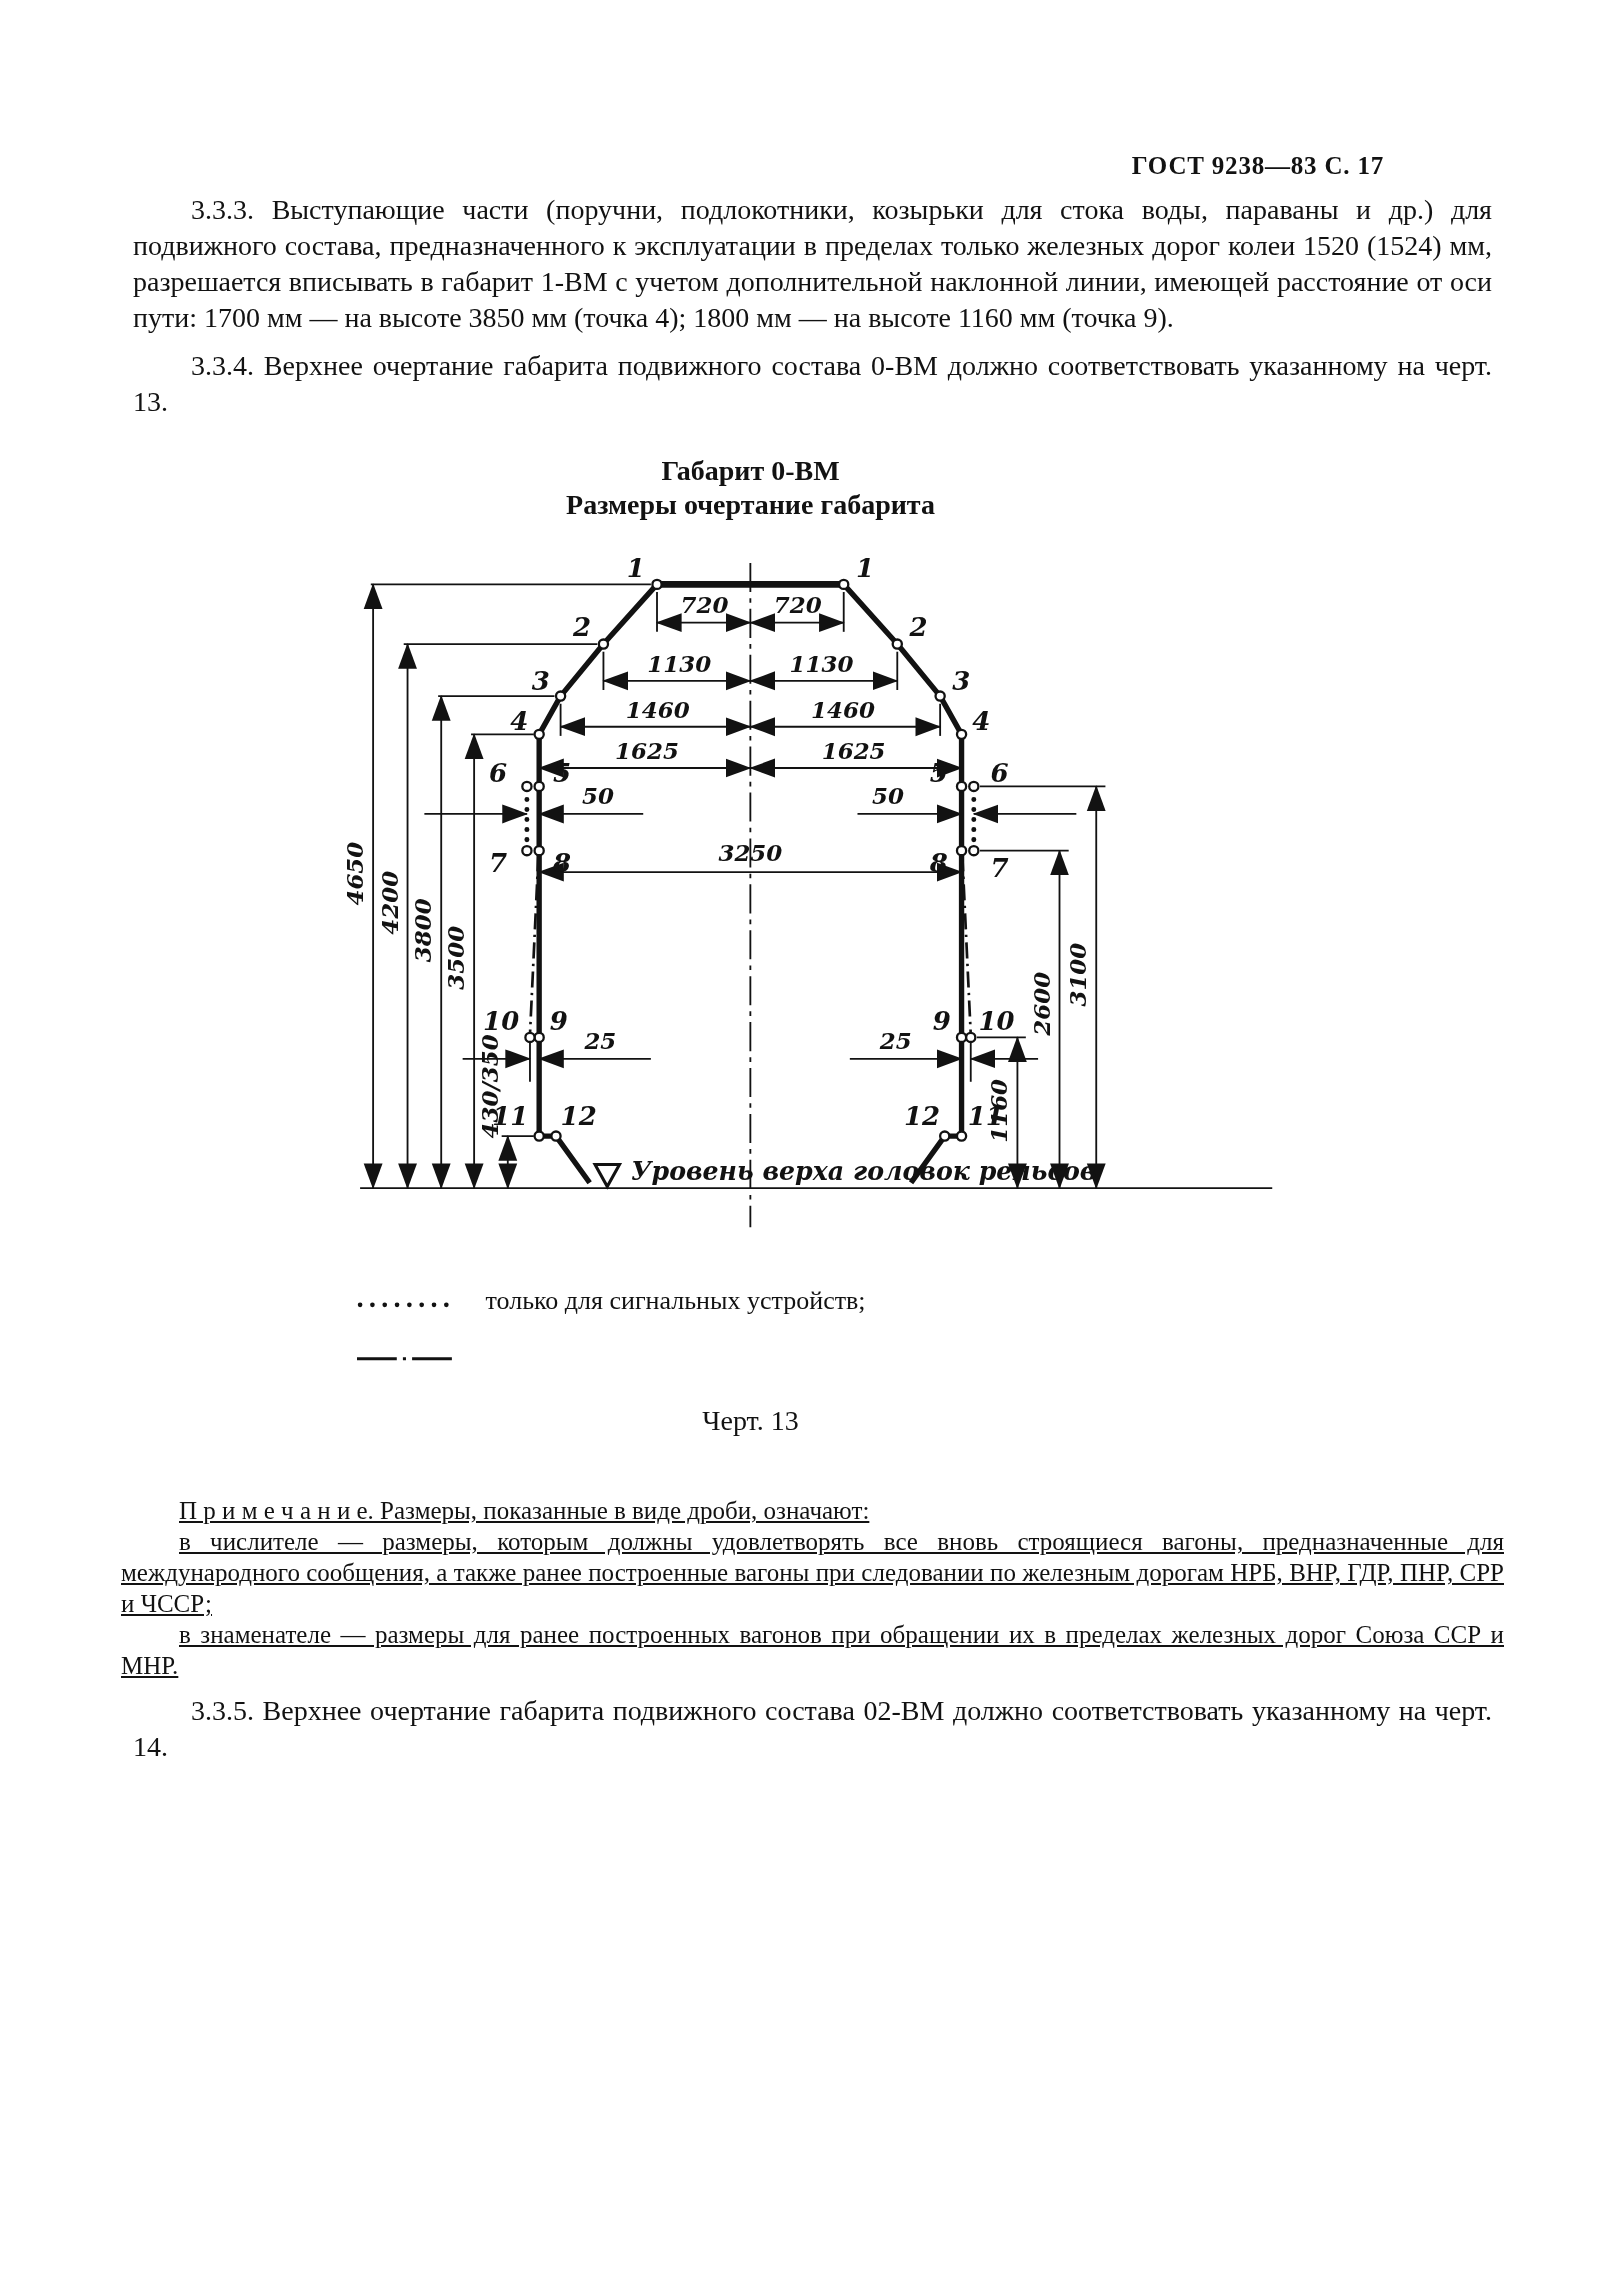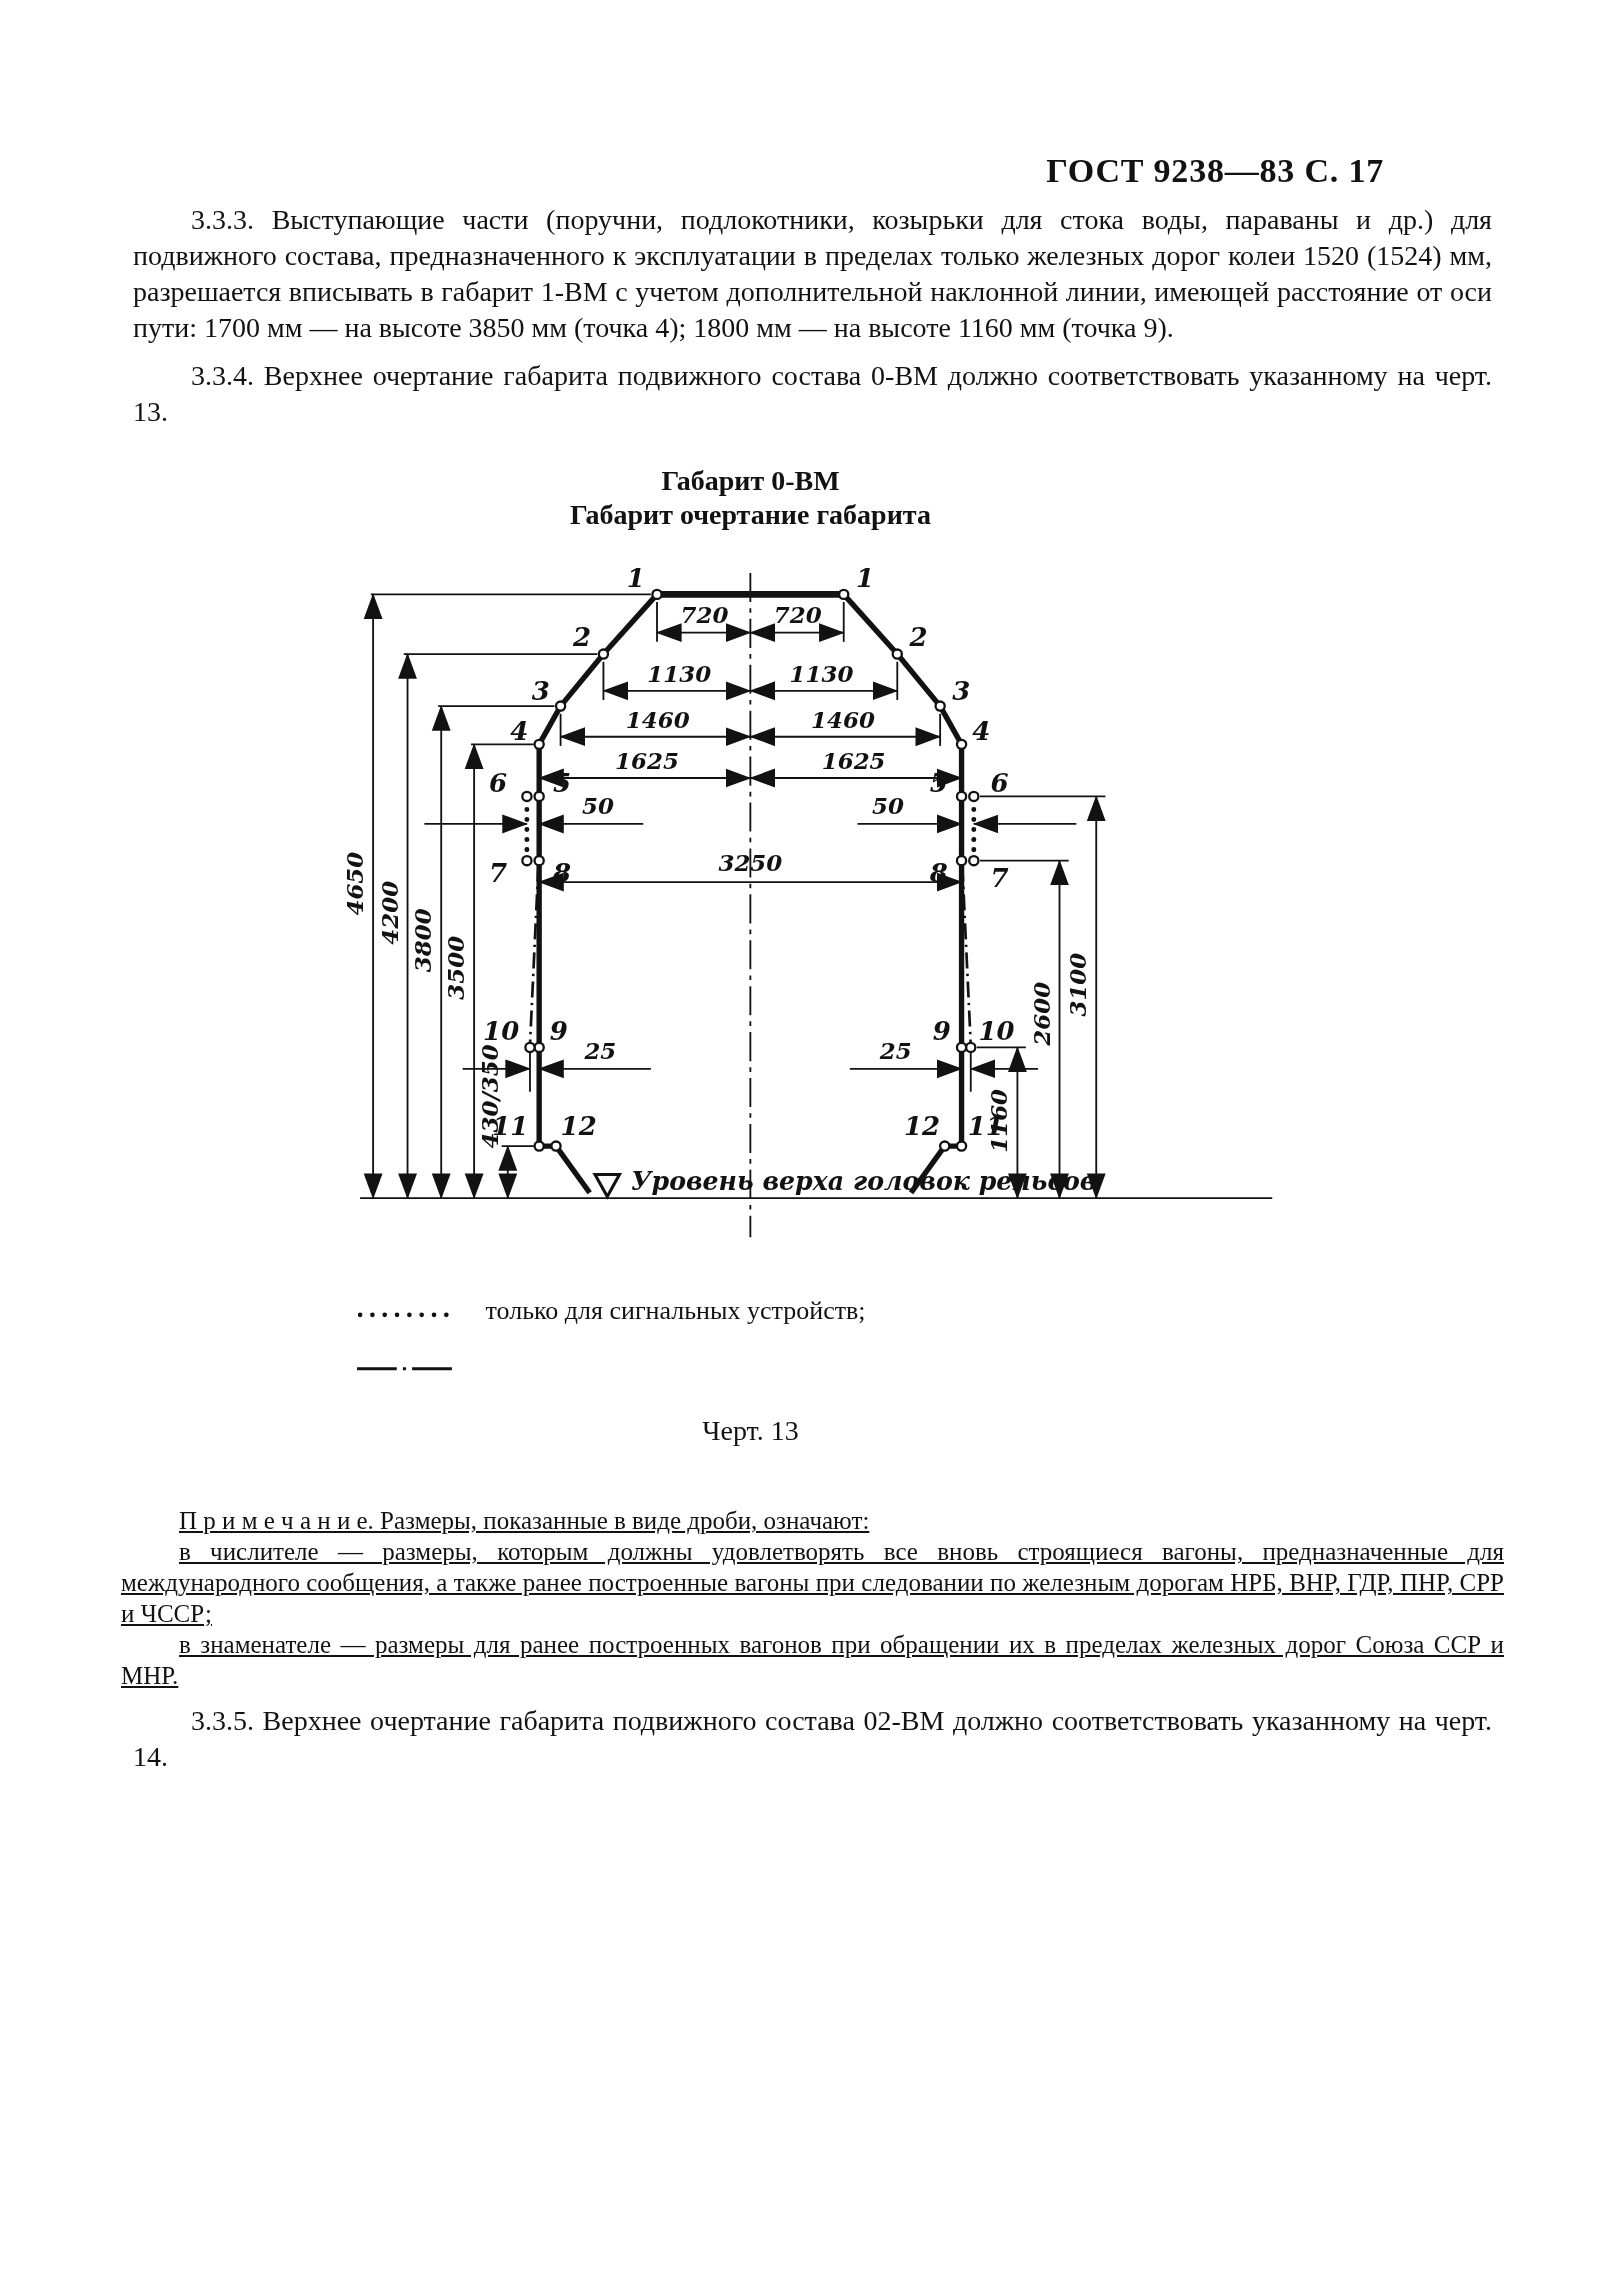--- a/index.html
+++ b/index.html
@@ -9,21 +9,21 @@
     background:#ffffff;
     font-family:"Liberation Serif", serif;
     color:#121212;
     overflow:hidden;
   }
   .header{
     padding-top:152px;
     padding-right:239px;
     text-align:right;
     font-weight:bold;
-    font-size:34px;
+    font-size:25px;
     letter-spacing:0.8px;
   }
   .bodytext{
     margin:0 119px 0 121px;
     font-size:28px;
     line-height:36px;
     text-align:justify;
   }
   .bodytext p{margin:12px;text-indent:58px;}
   .p333{margin-top:17px;}
@@ -70,21 +70,21 @@
 
   <div class="header">ГОСТ 9238—83 С. 17</div>
 
   <div class="bodytext">
     <p class="p333">3.3.3. Выступающие части (поручни, подлокотники, козырьки для стока воды, параваны и др.) для подвижного состава, предназначенного к эксплуатации в пределах только железных дорог колеи 1520 (1524) мм, разрешается вписывать в габарит 1-ВМ с учетом дополнительной наклонной линии, имеющей расстояние от оси пути: 1700 мм — на высоте 3850 мм (точка 4); 1800 мм — на высоте 1160 мм (точка 9).</p>
     <p>3.3.4. Верхнее очертание габарита подвижного состава 0-ВМ должно соответствовать указанному на черт. 13.</p>
   </div>
 
   <div class="figtitle">
     <div>Габарит 0-ВМ</div>
-    <div>Габарит очертание габарита</div>
+    <div>Размеры очертание габарита</div>
   </div>
 
   <div class="figwrap">
   <svg width="995" height="704" viewBox="0 -46 1300 920">
     <defs>
       <marker id="ah" viewBox="0 0 12 12" refX="11.5" refY="6" markerWidth="14" markerHeight="14" orient="auto-start-reverse">
         <path d="M12,6 L0,1.6 L0,10.4 z" fill="#121212"></path>
       </marker>
     </defs>
 

